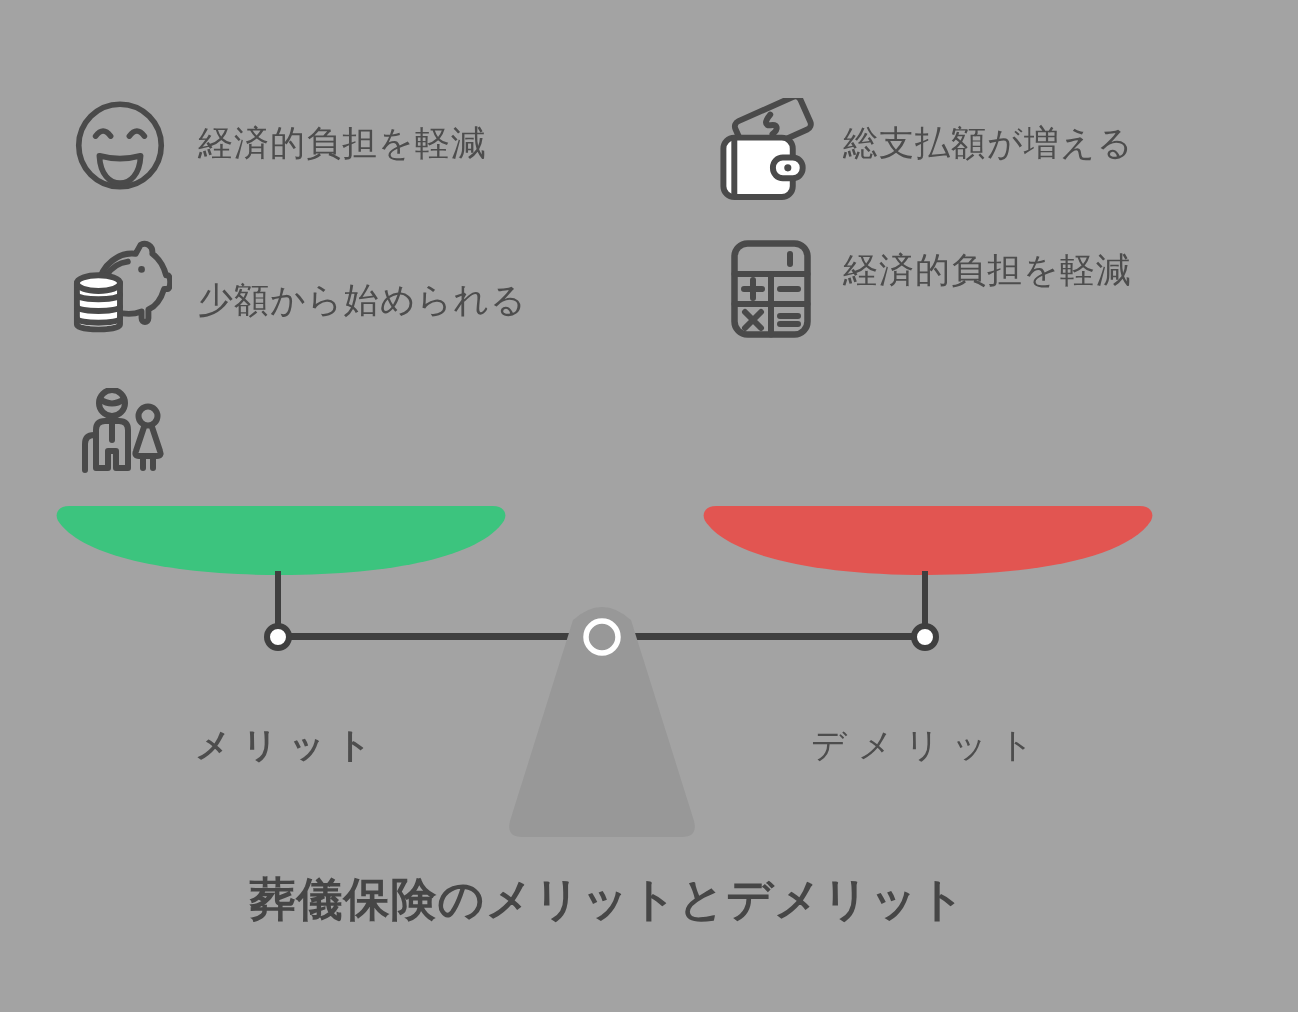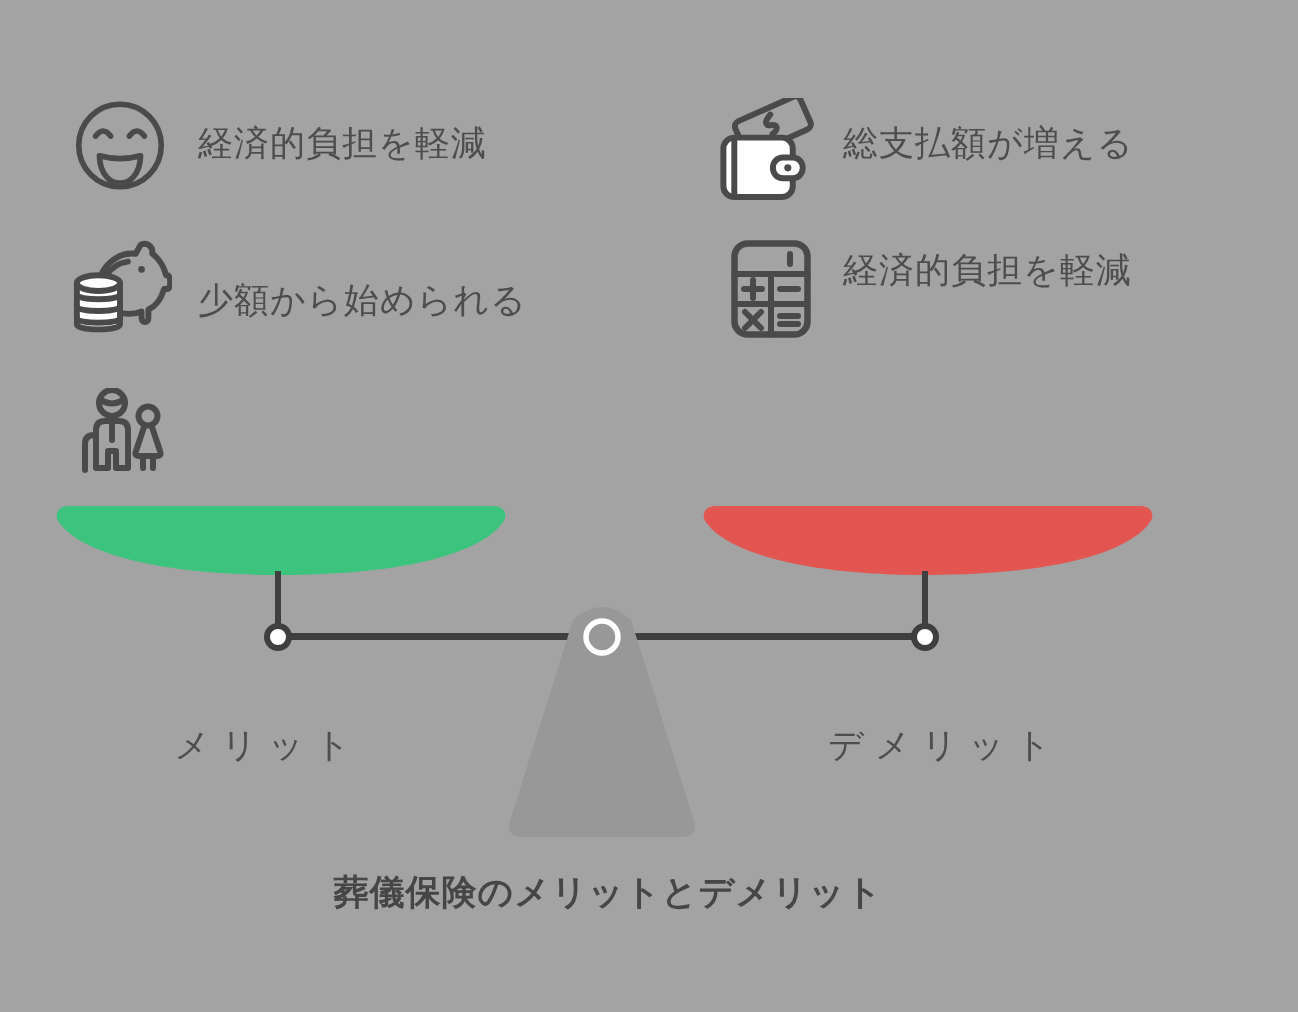--- a/index.html
+++ b/index.html
@@ -19,21 +19,21 @@
   .hanger-ring{
     position:absolute;width:28px;height:28px;border:6px solid #3f3f3f;border-radius:50%;
     background:#ffffff;box-sizing:border-box;
   }
   .pan-label{
     position:absolute;top:722px;font-size:35px;color:#4d4d4d;letter-spacing:11px;
     text-align:center;white-space:nowrap;
   }
   #title{
     position:absolute;left:0;top:869px;width:1216px;text-align:center;
-    font-size:35px;font-weight:bold;color:#464646;letter-spacing:1px;
+    font-size:46px;font-weight:bold;color:#464646;letter-spacing:1px;
   }
   svg{display:block;}
   .icon-stroke{fill:none;stroke:#4a4a4a;stroke-width:6;stroke-linecap:round;stroke-linejoin:round;}
   .icon-fillwhite{fill:#ffffff;stroke:#4a4a4a;stroke-width:6;stroke-linecap:round;stroke-linejoin:round;}
   .icon-dot{fill:#4a4a4a;stroke:none;}
 </style>
 </head>
 <body>
 
 <div id="stage">
@@ -126,18 +126,18 @@
   <div class="hanger-ring" style="left:264px;top:623px;"></div>
   <div class="hanger-ring" style="left:911px;top:623px;"></div>
 
   <div class="abs" style="left:507px;top:606px;">
     <svg width="190" height="233" viewBox="0 0 190 233">
       <path d="M66 14 Q95 -12 124 14 L187 215 Q191 231 175 231 H15 Q-1 231 3 215 Z" fill="#989898"></path>
       <circle cx="95" cy="31" r="16" fill="none" stroke="#ffffff" stroke-width="5.5"></circle>
     </svg>
   </div>
 
-  <div class="pan-label" style="left:42px;width:452px;">メリット</div>
-  <div class="pan-label" style="left:719px;width:452px;">デメリット</div>
+  <div class="pan-label" style="left:63px;width:452px;font-weight:bold;">メリット</div>
+  <div class="pan-label" style="left:702px;width:452px;">デメリット</div>
 
   <div id="title">葬儀保険のメリットとデメリット</div>
 
 </div>
 
 </body></html>

